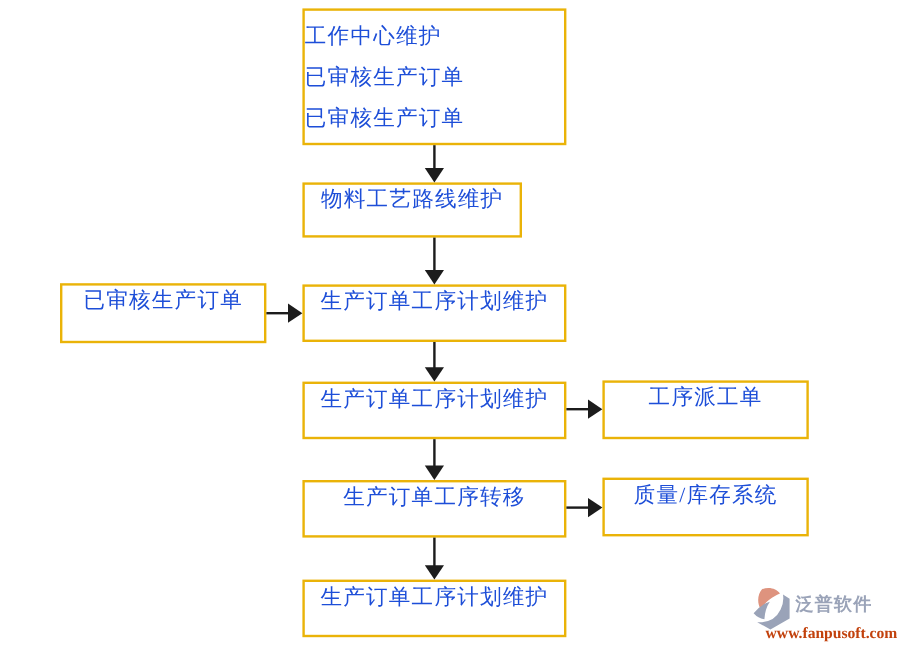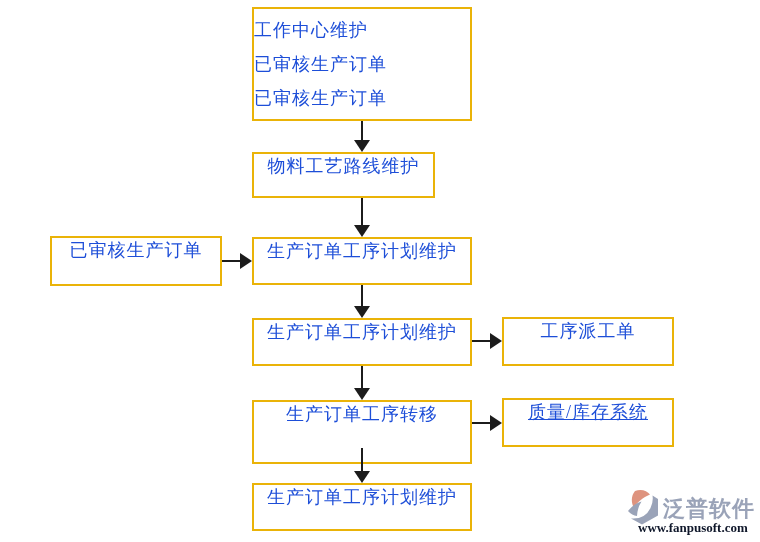--- a/index.html
+++ b/index.html
@@ -26,26 +26,26 @@
   }
   .fbox.multi {
     flex-direction: column;
     line-height: 34px;
   }
   
   .box-top        { left: 252px; top: 7px;   width: 220px; height: 114px; }
   .box-routing    { left: 252px; top: 152px; width: 183px; height: 46px; }
   .box-plangen    { left: 252px; top: 237px; width: 220px; height: 48px; }
   .box-planmaint  { left: 252px; top: 318px; width: 220px; height: 48px; }
-  .box-transfer   { left: 252px; top: 400px; width: 220px; height: 64px; }
+  .box-transfer   { left: 252px; top: 400px; width: 220px; height: 48px; }
   .box-report     { left: 252px; top: 483px; width: 220px; height: 48px; }
   
   .box-approved   { left: 50px;  top: 236px; width: 172px; height: 50px; }
   .box-dispatch   { left: 502px; top: 317px; width: 172px; height: 49px; }
-  .box-quality    { left: 502px; top: 398px; width: 172px; height: 49px; text-decoration: underline; }
+  .box-quality    { left: 502px; top: 398px; width: 172px; height: 49px; }
 
   .vline {
     position: absolute;
     left: 361px;
     width: 2px;
     background: #1c1c1c;
   }
   .vhead {
     position: absolute;
     left: 354px;
@@ -86,33 +86,33 @@
   }
   .logo-icon {
     position: absolute;
     left: 0; top: 2px;
     width: 36px; height: 36px;
   }
   .logo-brand {
     position: absolute;
     left: 39px; top: 7px;
     font-family: "Liberation Sans", "DejaVu Sans", sans-serif;
-    font-size: 22px;
+    font-size: 15px;
     font-weight: bold;
     letter-spacing: 1px;
     color: #9aa3b8;
     white-space: nowrap;
   }
   .logo-url {
     position: absolute;
     left: 14px; top: 33px;
     font-family: "Liberation Serif", "DejaVu Serif", serif;
     font-size: 13px;
     font-weight: bold;
-    color: #0f172a;
+    color: #c2410c;
     white-space: nowrap;
   }
 </style>
 </head>
 <body>
 
 <div id="canvas">
 
   <div class="fbox multi box-top">
     <div>工作中心维护</div>

